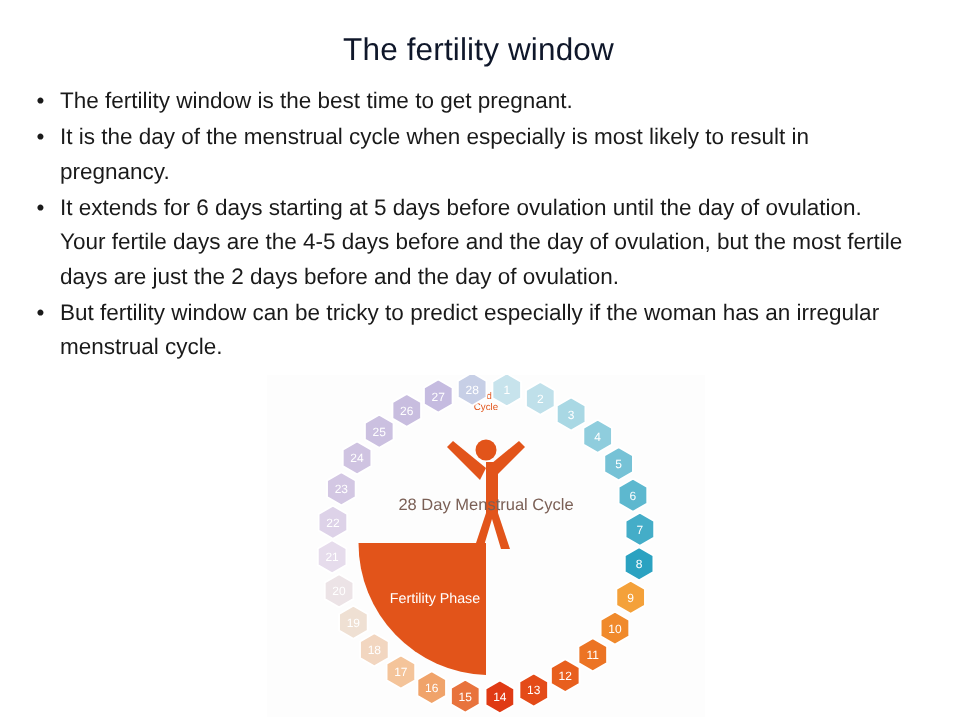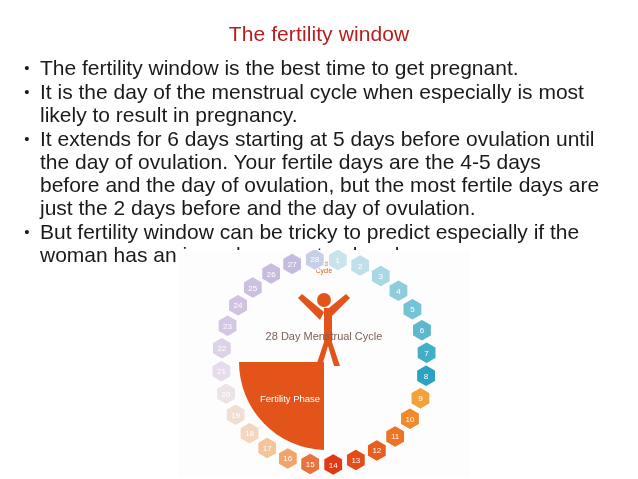--- a/index.html
+++ b/index.html
@@ -15,21 +15,21 @@
   }
   .slide {
     position: relative;
     width: 638px;
     height: 479px;
     background: #ffffff;
   }
   .slide-title {
     text-align: center;
     font-size: 21px;
-    color: #b91c1c;
+    color: #0f172a;
     font-weight: normal;
     margin: 0;
     padding: 22px 0 4px 0;
     letter-spacing: 0.1px;
   }
   .bullets {
     margin: 0;
     padding: 6px 18px 0 14px;
   }
   .bullet {
@@ -39,21 +39,21 @@
   }
   .bullet-marker {
     width: 26px;
     min-width: 26px;
     text-align: center;
     font-size: 15px;
     line-height: 23px;
     color: #1a1a1a;
   }
   .bullet-text {
-    font-size: 21px;
+    font-size: 15px;
     line-height: 23px;
     color: #1a1a1a;
     padding-right: 14px;
   }
   .figure-wrap {
     position: absolute;
     left: 178px;
     top: 250px;
     width: 292px;
     height: 228px;

